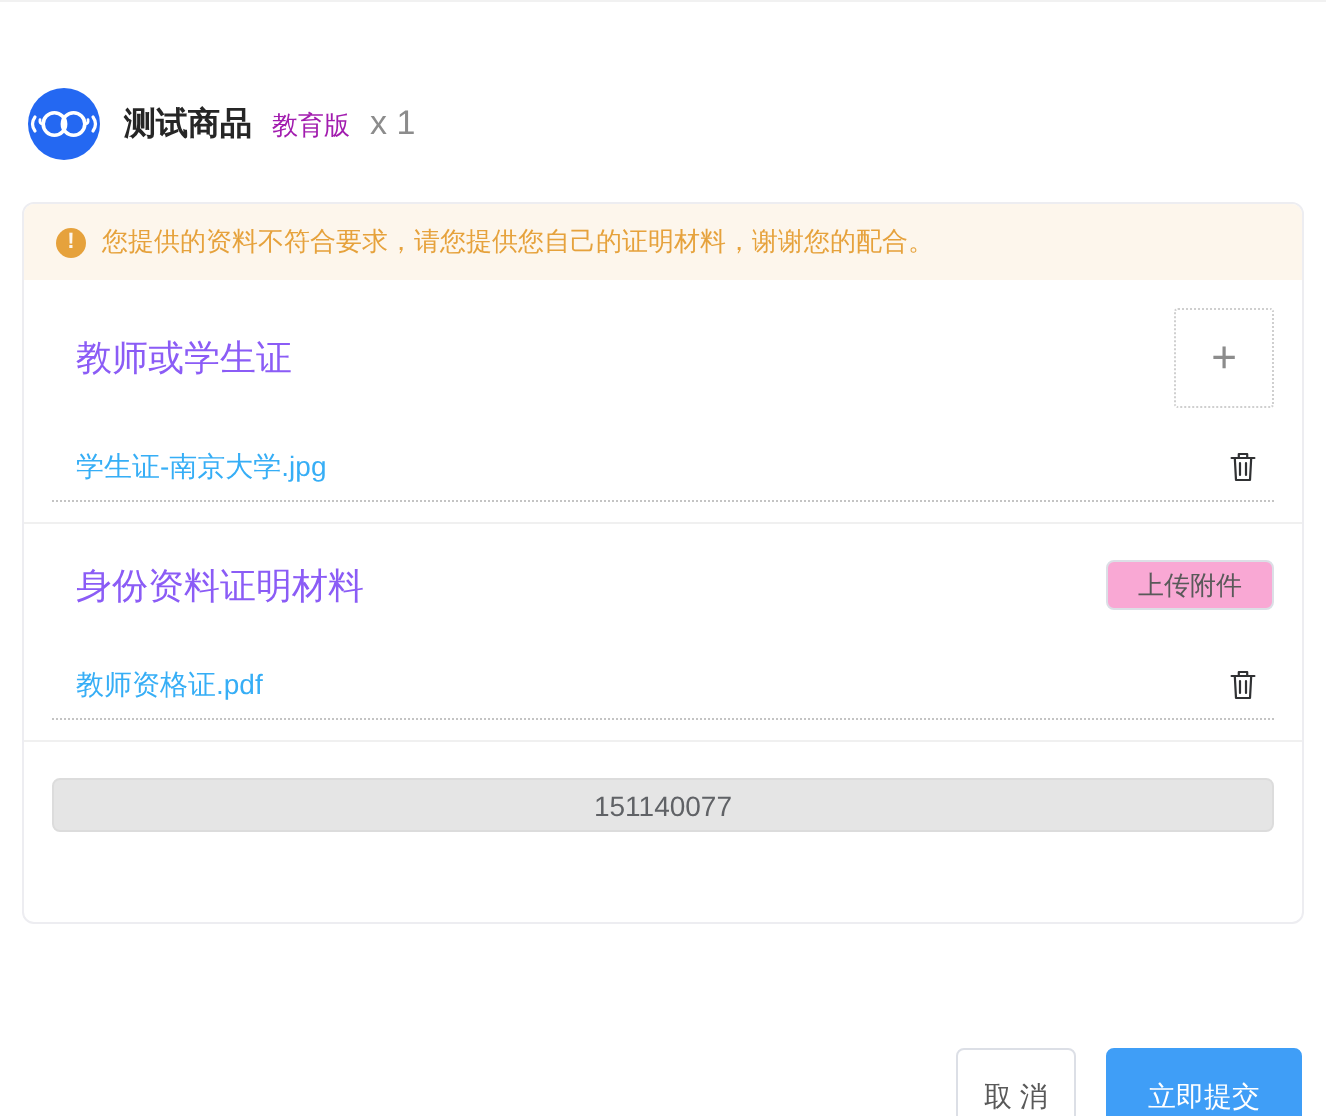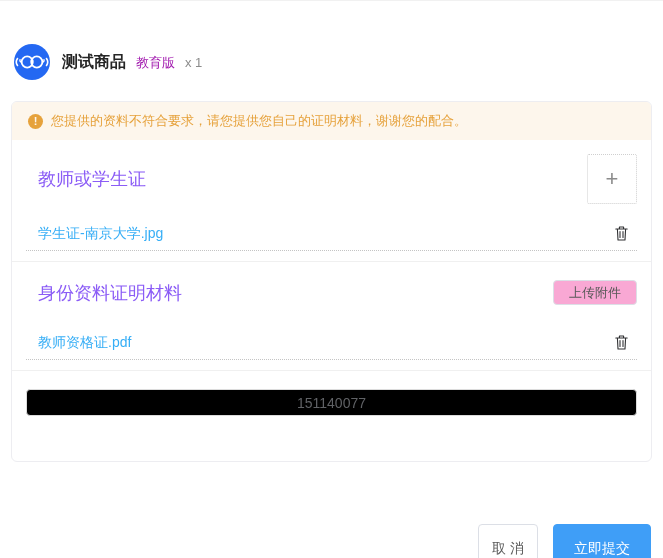--- a/index.html
+++ b/index.html
@@ -15,21 +15,21 @@
   
   .header {
     display: flex;
     align-items: center;
     margin: 42px 14px 0 13px;
   }
   .logo { width: 38px; height: 38px; flex: 0 0 38px; }
   .title-wrap { display: flex; align-items: baseline; margin-left: 11px; }
   .product-title { font-size: 16px; font-weight: bold; color: #262626; }
   .product-edition { font-size: 13px; color: #a21caf; margin-left: 10px; }
-  .product-qty { font-size: 13px; color: #8c8c8c; margin-left: 10px; }
+  .product-qty { font-size: 17px; color: #8c8c8c; margin-left: 10px; }
 
   
   .card {
     margin: 20px 11px 0 11px;
     border: 1px solid #ededf1;
     border-radius: 6px;
     overflow: hidden;
     background: #fff;
   }
 
@@ -99,21 +99,21 @@
     border-bottom: 1px dotted #c4c4c4;
     margin-bottom: 10px;
   }
   .file-link { font-size: 14px; color: #36aef6; text-decoration: none; padding-left: 12px; cursor: pointer; }
   .trash-btn { background: none; border: none; cursor: pointer; padding: 2px 4px; line-height: 0; margin-right: 5px; }
 
   .account-section { padding: 18px 14px 45px 14px; }
   .account-input {
     width: 100%;
     height: 27px;
-    background: #000000;
+    background: #e5e5e5;
     border: 1px solid #dcdcdc;
     border-radius: 4px;
     text-align: center;
     font-size: 14px;
     color: #606266;
     font-family: inherit;
   }
 
   
   .footer {

